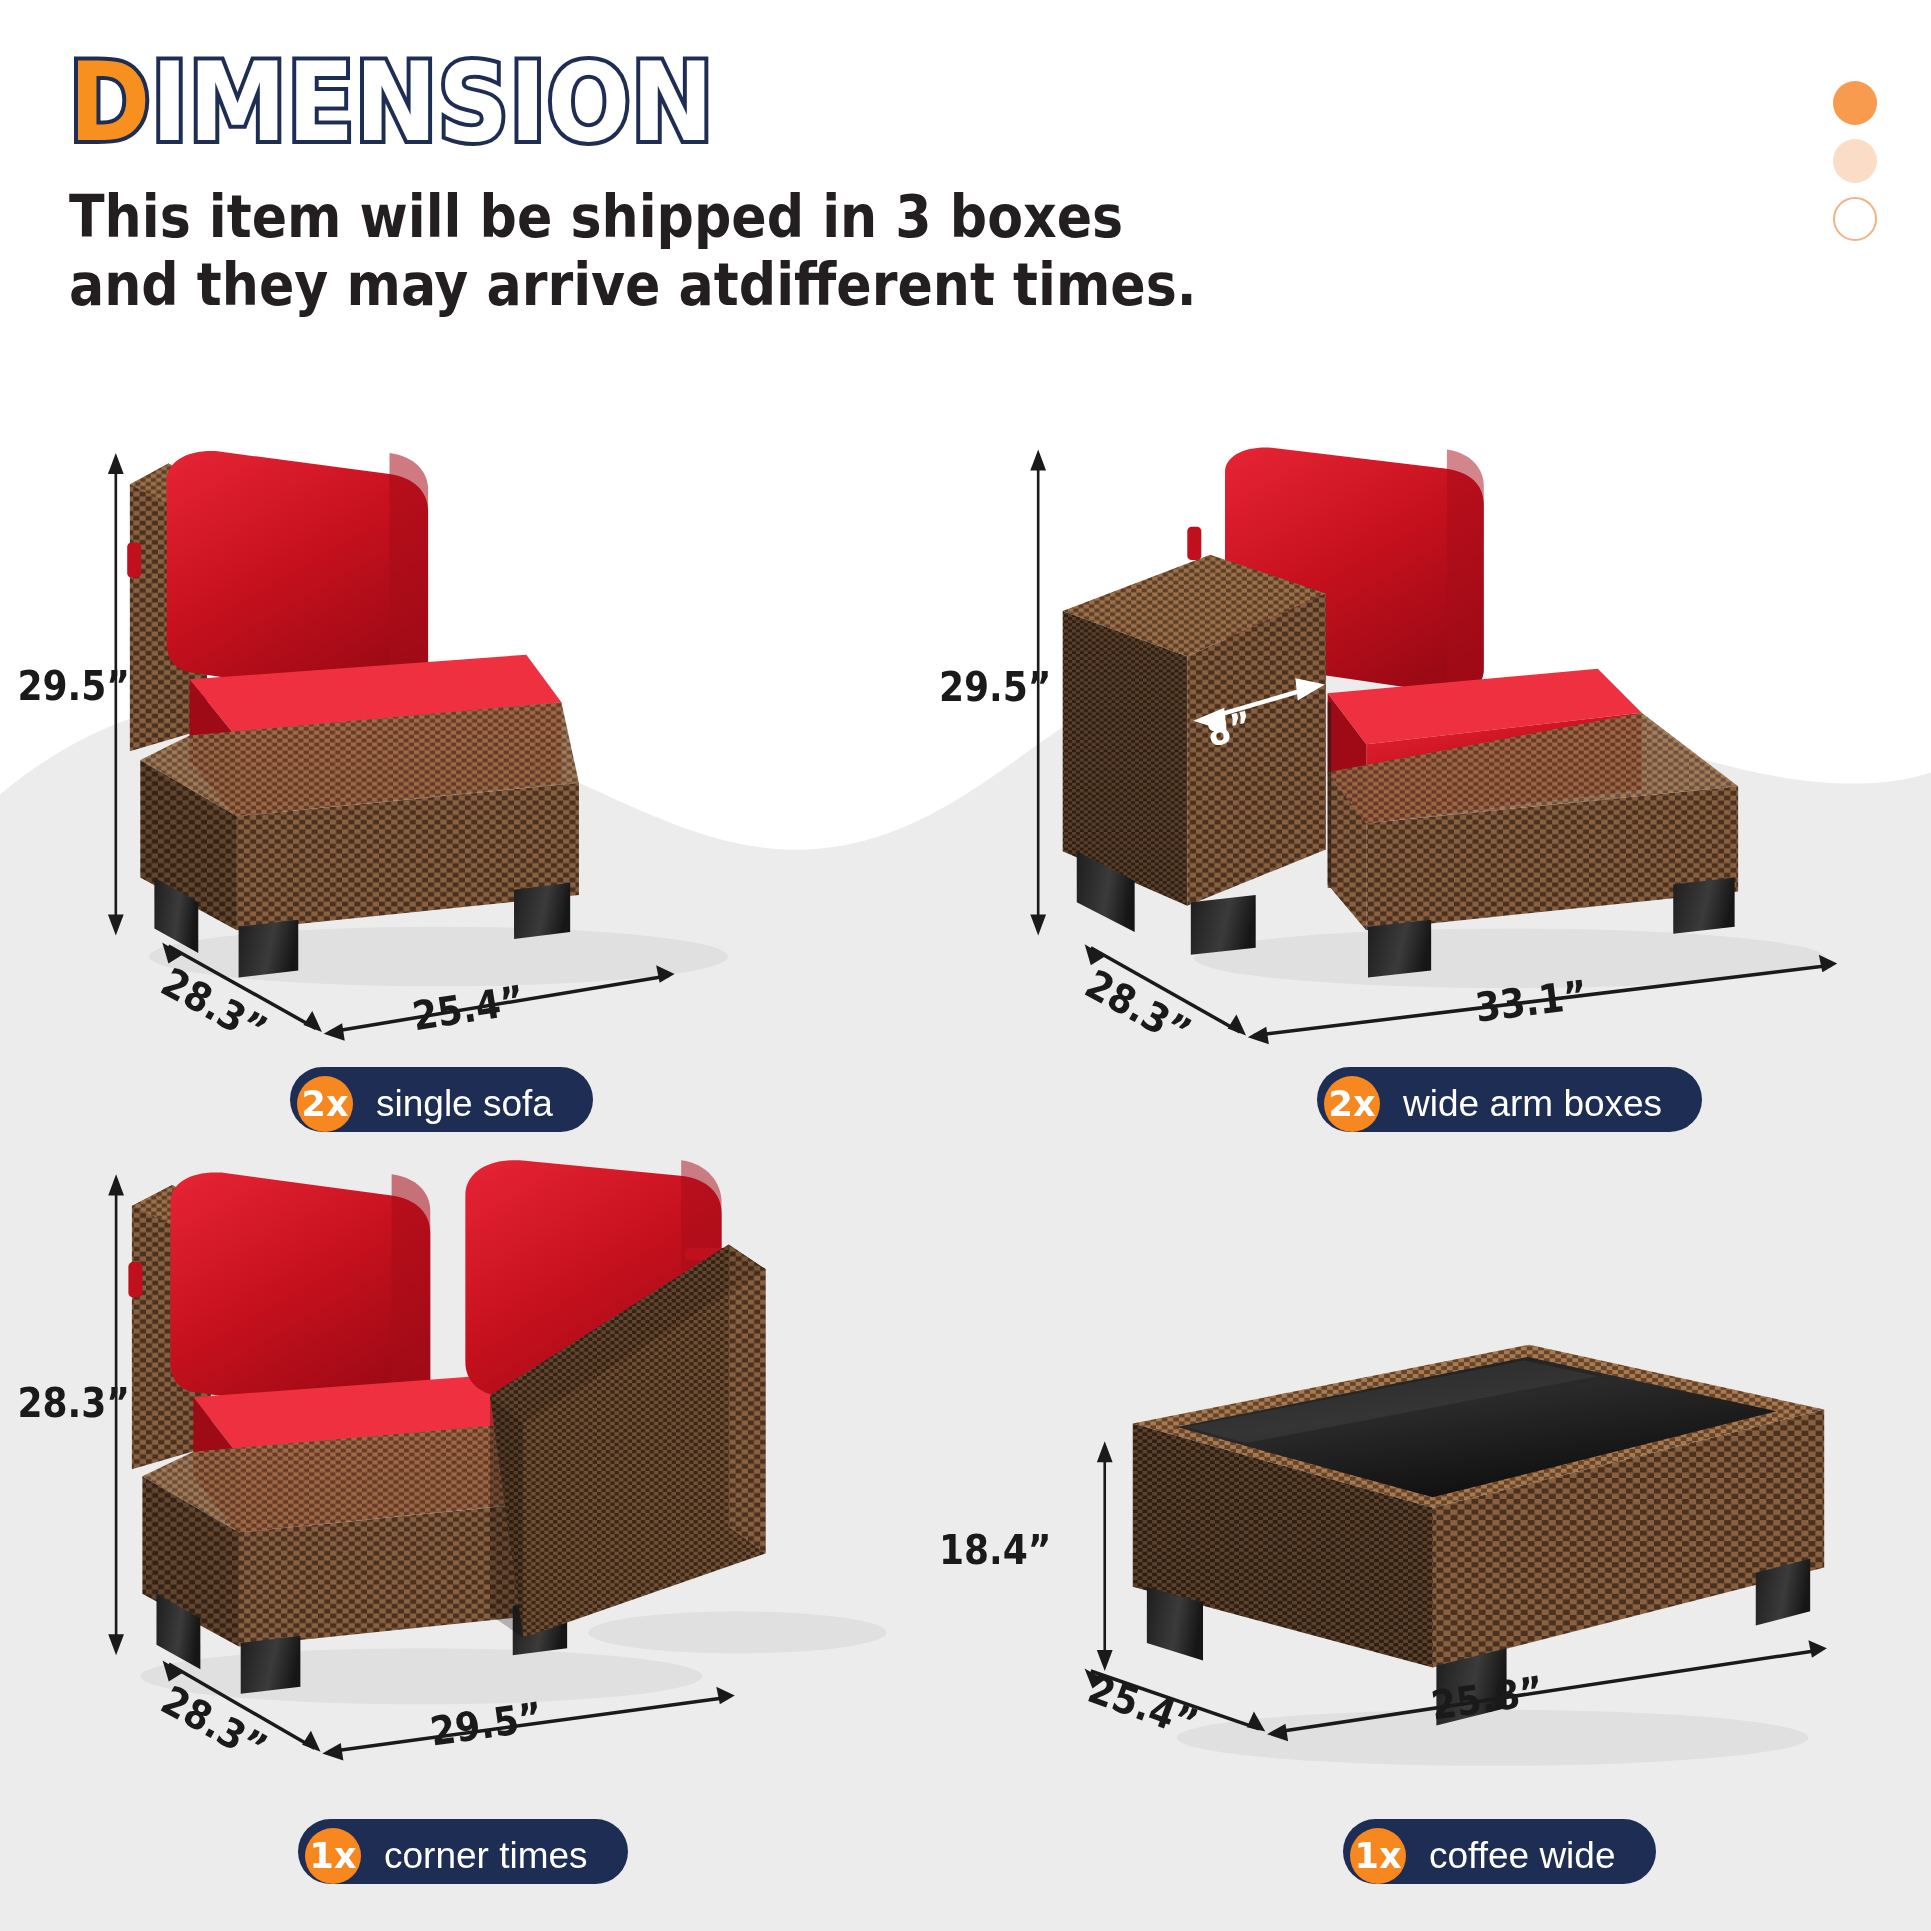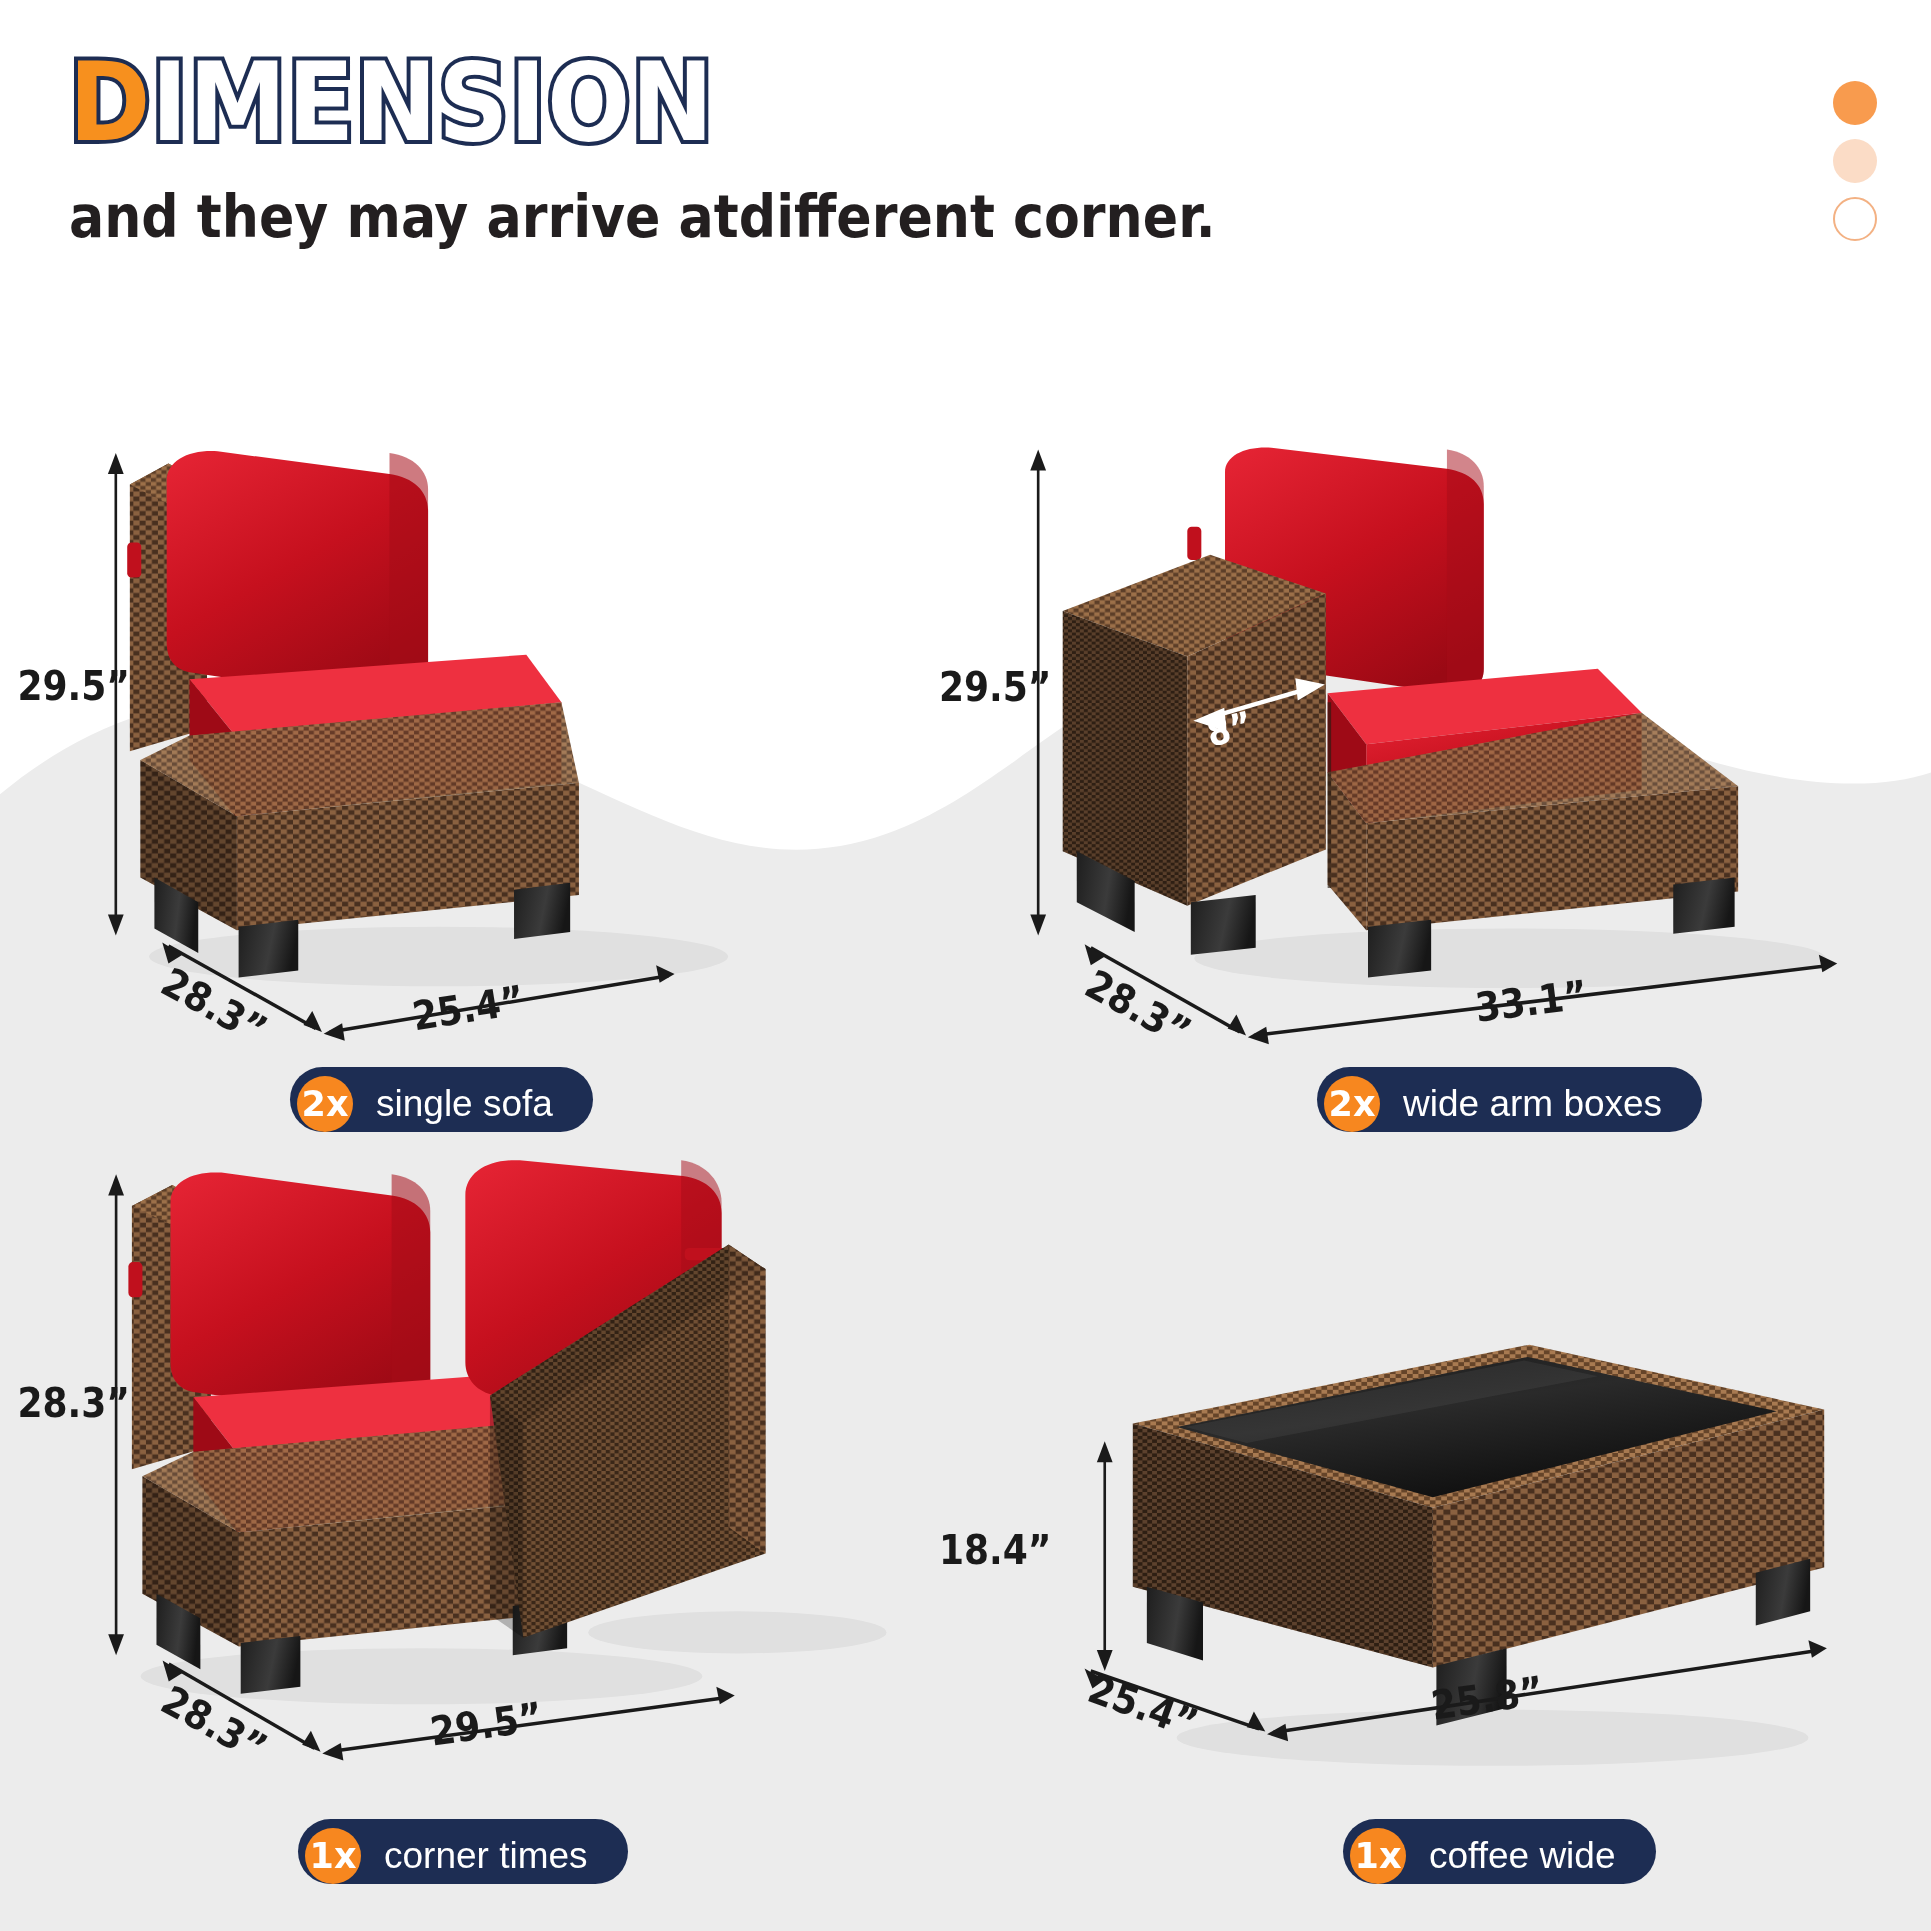--- a/index.html
+++ b/index.html
@@ -136,21 +136,22 @@
 
 <div id="page">
 
   <svg class="bg-wave" viewBox="0 0 2200 2200" preserveAspectRatio="none">
     <path d="M0,905 C150,780 330,760 540,840 C720,908 840,1010 1010,950 C1160,896 1240,760 1430,742 C1620,724 1760,810 1930,862 C2050,898 2140,900 2200,880 L2200,2200 L0,2200 Z" fill="#ECECEC"></path>
   </svg>
 
   <div class="header">
     <div class="title"><span class="t-d">D</span><span class="t-rest">IMENSION</span></div>
     <div class="subtitle">
-      <div>and they may arrive atdifferent corner.</div>
+      <div>This item will be shipped in 3 boxes</div>
+      <div>and they may arrive atdifferent times.</div>
     </div>
   </div>
 
   <div class="dots">
     <div class="dot solid"></div>
     <div class="dot faded"></div>
     <div class="dot hollow"></div>
   </div>
 
   <div class="panel" id="panel-single">

